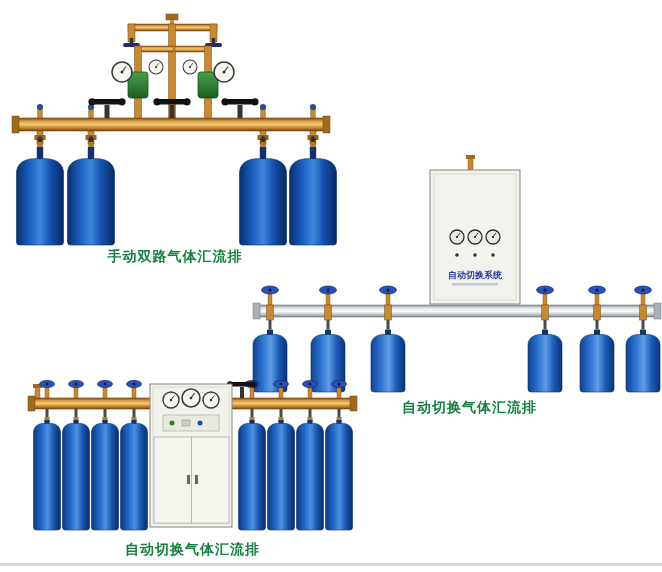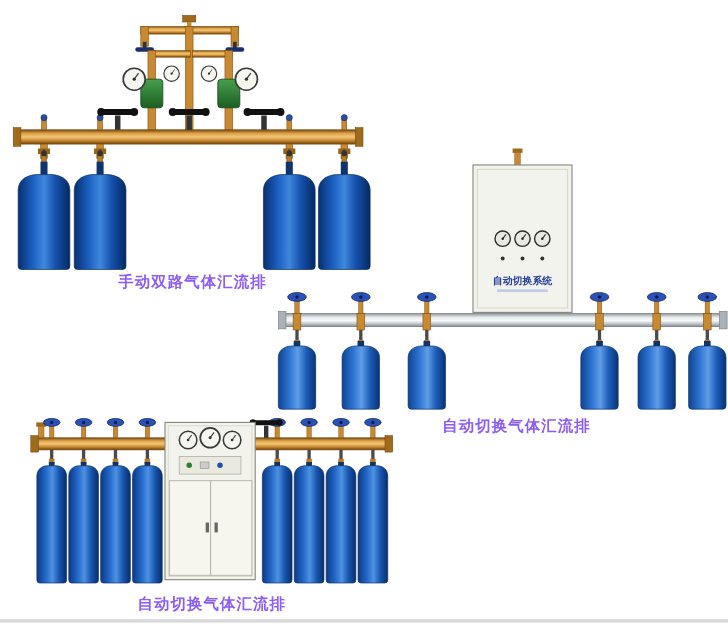--- a/index.html
+++ b/index.html
@@ -1,23 +1,23 @@
 <!DOCTYPE html>
 <html><head>
 <meta charset="utf-8">
 <style>
   html,body{margin:0;padding:0;background:#ffffff;}
   .page{position:relative;width:662px;height:572px;background:#ffffff;overflow:hidden;
         font-family:"Liberation Sans",sans-serif;}
   figure{margin:0;position:absolute;}
   figure svg{display:block;}
   .p1{left:10px;top:10px;width:330px;height:270px;}
-  .p2{left:252px;top:134px;width:410px;height:266px;}
+  .p2{left:252px;top:154px;width:410px;height:266px;}
   .p3{left:25px;top:375px;width:335px;height:196px;}
-  .caption{position:absolute;font-weight:bold;font-size:14px;color:#8b5cf6;
+  .caption{position:absolute;font-weight:bold;font-size:14px;color:#15803d;
            letter-spacing:1px;white-space:nowrap;}
   .cap1{top:238px;left:0;width:330px;text-align:center;}
   .cap2{top:245px;left:150px;}
   .cap3{top:166px;left:0;width:335px;text-align:center;}
   .bottom-rule{position:absolute;left:0;top:563px;width:662px;height:3px;background:#d8d8d8;}
   .cab-label{font-family:"Liberation Sans",sans-serif;font-weight:bold;}
 </style>
 </head>
 <body>
 

